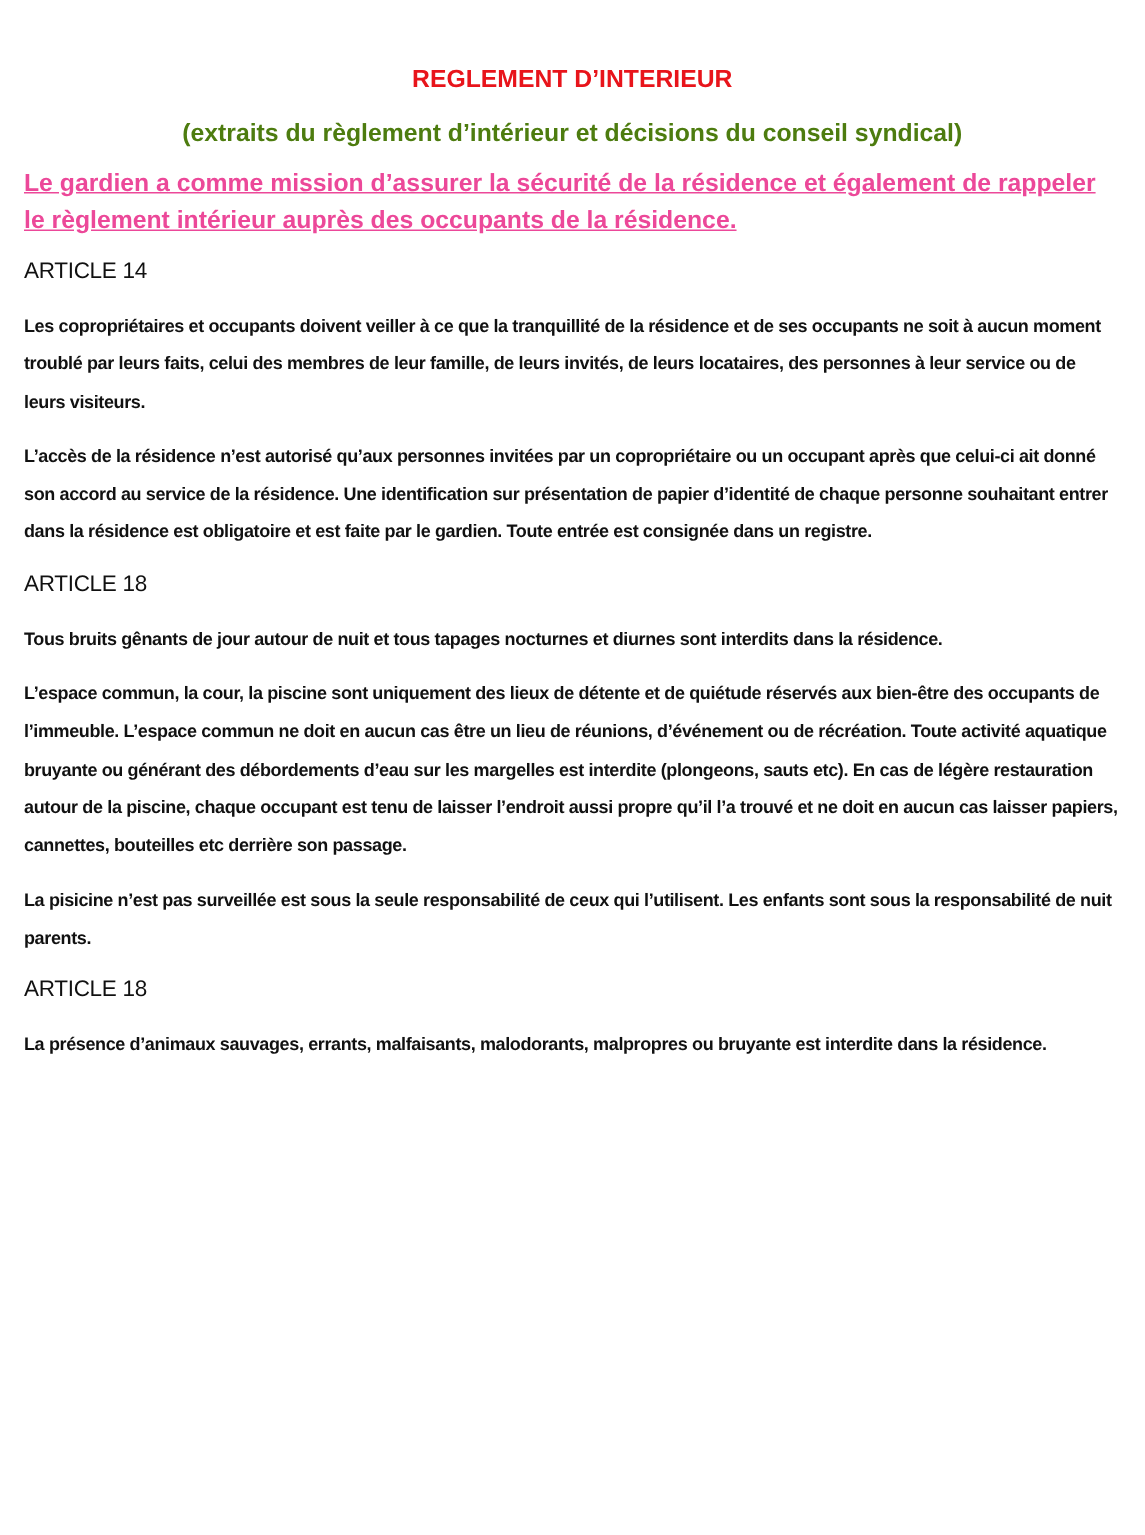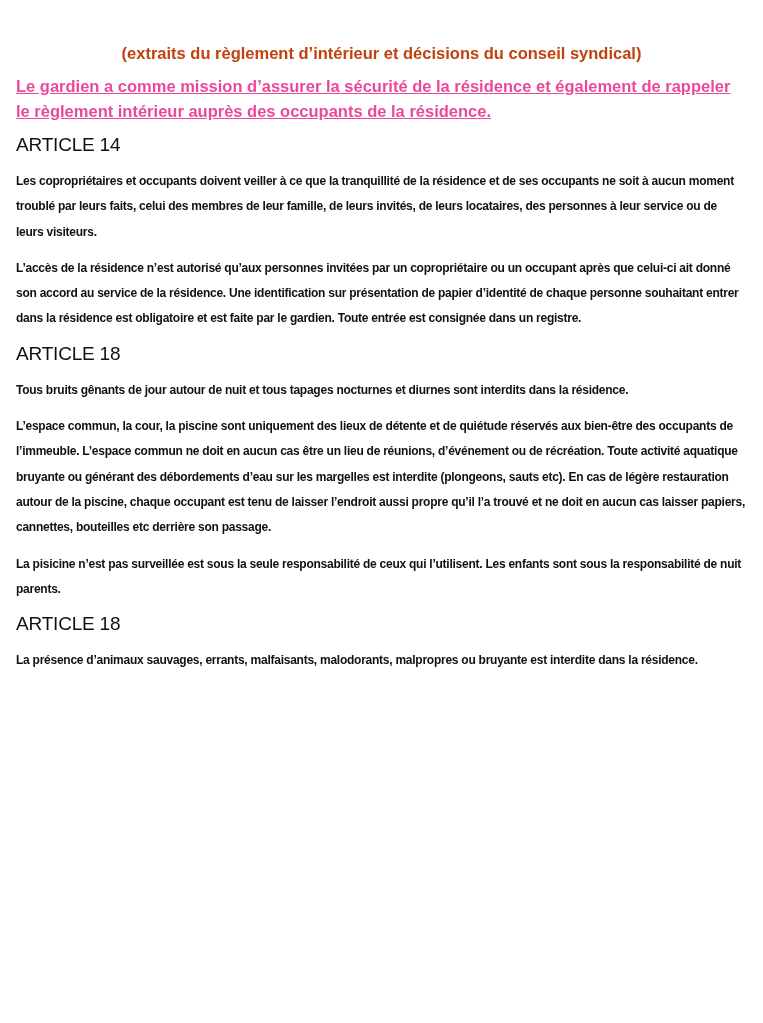--- a/index.html
+++ b/index.html
@@ -24,52 +24,53 @@
     .title {
       text-align: center;
       color: #e8141b;
       font-weight: bold;
       font-size: 16.5px;
       line-height: 22px;
       margin: 0 0 14px 0;
     }
     .subtitle {
       text-align: center;
-      color: #c2410c;
+      color: #4d7c0f;
       font-weight: bold;
       font-size: 16.5px;
       line-height: 22px;
       margin: 0 0 10px 0;
     }
     .mission {
       color: #ec4899;
       font-weight: bold;
       text-decoration: underline;
       font-size: 16.5px;
       line-height: 25px;
       margin: 0 0 10px 0;
     }
     .article-heading {
-      font-size: 19px;
+      font-size: 15px;
       line-height: 22px;
       margin: 0 0 13px 0;
       letter-spacing: -0.2px;
     }
     .para {
       font-size: 12px;
       line-height: 25.3px;
       margin: 0 0 11px 0;
       letter-spacing: -0.25px;
       font-weight: bold;
     }
   </style>
 </head>
 <body>
 
 <div class="page">
+  <div class="title">REGLEMENT D’INTERIEUR</div>
   <div class="subtitle">(extraits du règlement d’intérieur et décisions du conseil syndical)</div>
   <div class="mission">Le gardien a comme mission d’assurer la sécurité de la résidence et également de rappeler le règlement intérieur auprès des occupants de la résidence.</div>
 
   <section>
     <div class="article-heading">ARTICLE 14</div>
     <p class="para">Les copropriétaires et occupants doivent veiller à ce que la tranquillité de la résidence et de ses occupants ne soit à aucun moment troublé par leurs faits, celui des membres de leur famille, de leurs invités, de leurs locataires, des personnes à leur service ou de leurs visiteurs.</p>
   </section>
 
   <section>
     <p class="para">L’accès de la résidence n’est autorisé qu’aux personnes invitées par un copropriétaire ou un occupant après que celui-ci ait donné son accord au service de la résidence. Une identification sur présentation de papier d’identité de chaque personne souhaitant entrer dans la résidence est obligatoire et est faite par le gardien. Toute entrée est consignée dans un registre.</p>

